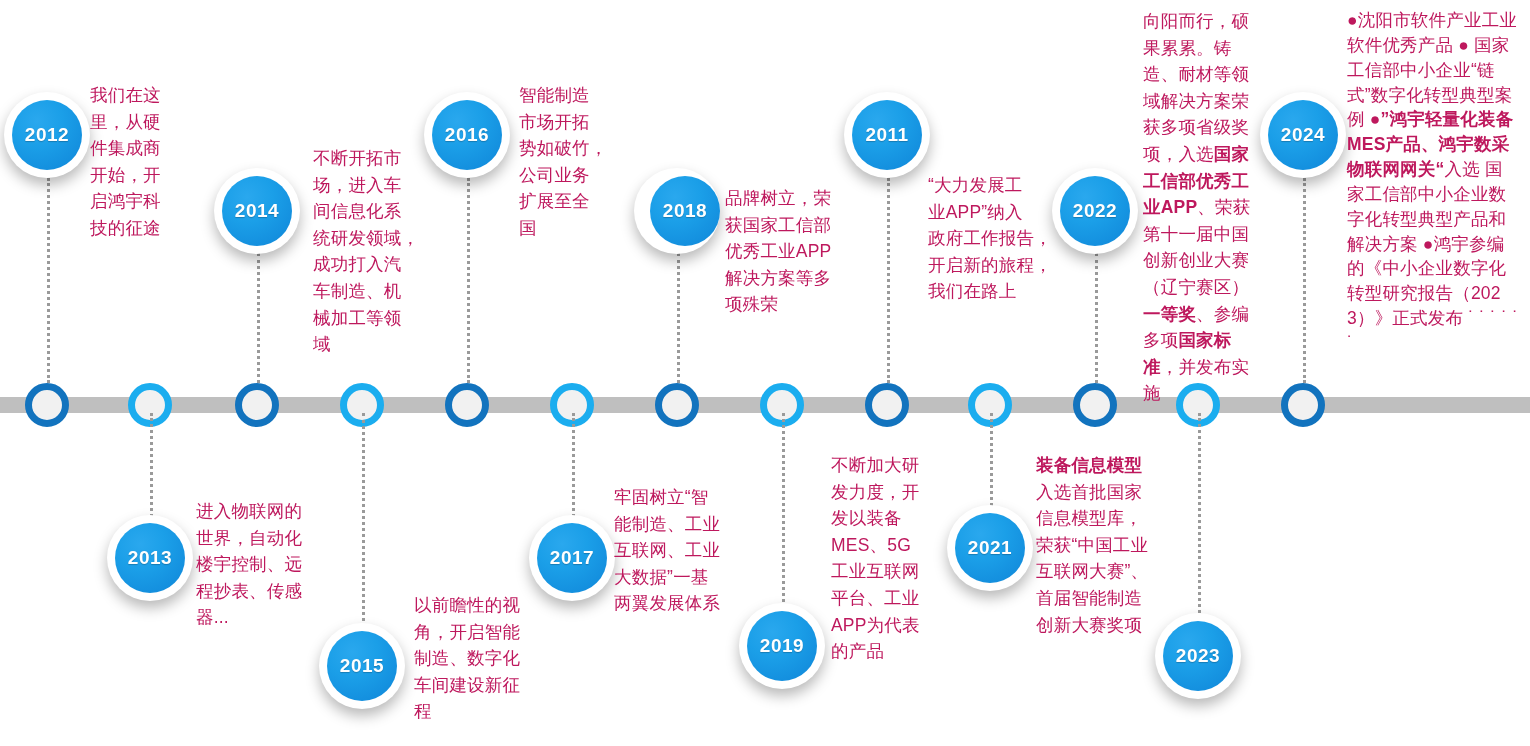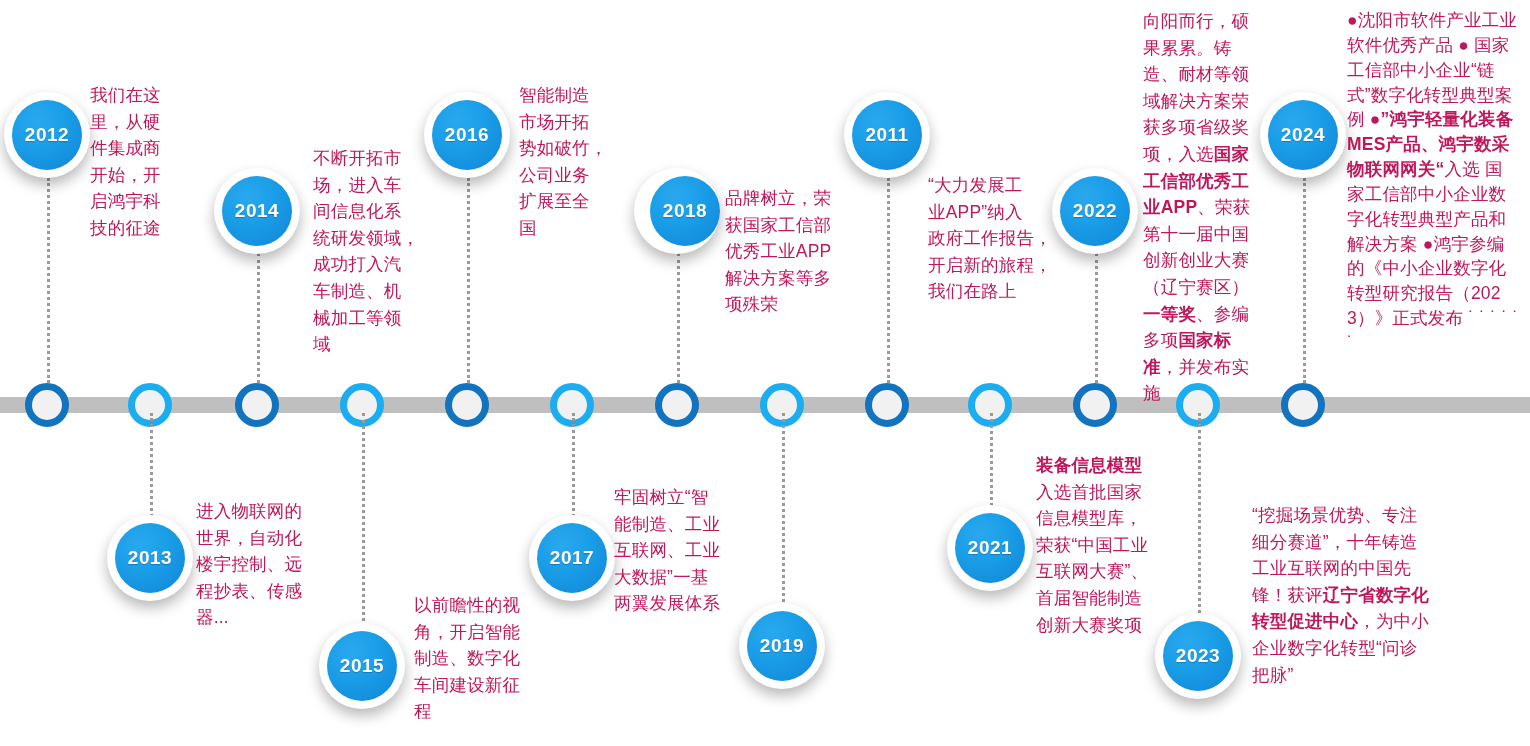--- a/index.html
+++ b/index.html
@@ -202,32 +202,39 @@
 互联网、工业
 大数据”一基
 两翼发展体系</div>
 
   <div class="desc" style="left:725px; top:148px; width:126px;margin-top:37px;">品牌树立，荣
 获国家工信部
 优秀工业APP
 解决方案等多
 项殊荣</div>
 
+  <div class="desc" style="left:831px; top:452px; width:104px;">不断加大研
+发力度，开
+发以装备
+MES、5G
+工业互联网
+平台、工业
+APP为代表
+的产品</div>
 
   <div class="desc" style="left:928px; top:172px; width:128px;">“大力发展工
 业APP”纳入
 政府工作报告，
 开启新的旅程，
 我们在路上</div>
 
   <div class="desc rich" style="left:1036px; top:452px; width:122px;"><b>装备信息模型</b><span>入选首批国家信息模型库，荣获“中国工业互联网大赛”、首届智能制造创新大赛奖项</span></div>
 
   <div class="desc rich" style="left:1143px; top:8px; width:122px;"><span>向阳而行，硕果累累。铸造、耐材等领域解决方案荣获多项省级奖项，入选</span><b>国家工信部优秀工业APP</b><span>、荣获第十一届中国创新创业大赛（辽宁赛区）</span><b>一等奖</b><span>、参编多项</span><b>国家标准</b><span>，并发布实施</span></div>
 
-  <div class="desc rich" style="left:1252px; top:502px; width:182px;"><span>“挖掘场景优势、专注细分赛道”，十年铸造工业互联网的中国先锋！获评</span><b>辽宁省数字化转型促进中心</b><span>，为中小企业数字化转型“问诊把脉”</span></div>
 
   <div class="desc rich" style="left:1347px; top:8px; width:172px; line-height:1.42;"><span>●沈阳市软件产业工业软件优秀产品
 ● 国家工信部中小企业“链式”数字化转型典型案例
 </span><b>●”鸿宇轻量化装备MES产品、鸿宇数采物联网网关“</b><span>入选 国家工信部中小企业数字化转型典型产品和解决方案
 ●鸿宇参编的《中小企业数字化转型研究报告（2023）》正式发布
 ˙ ˙ ˙ ˙ ˙ ˙</span></div>
 
 </div>
 
 </body></html>

